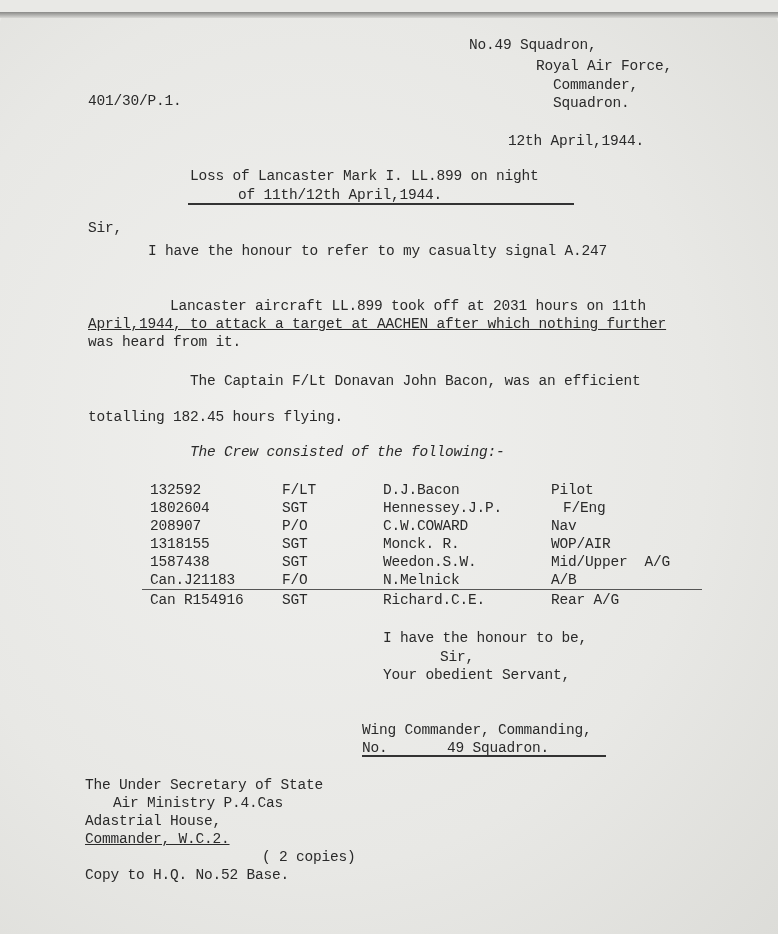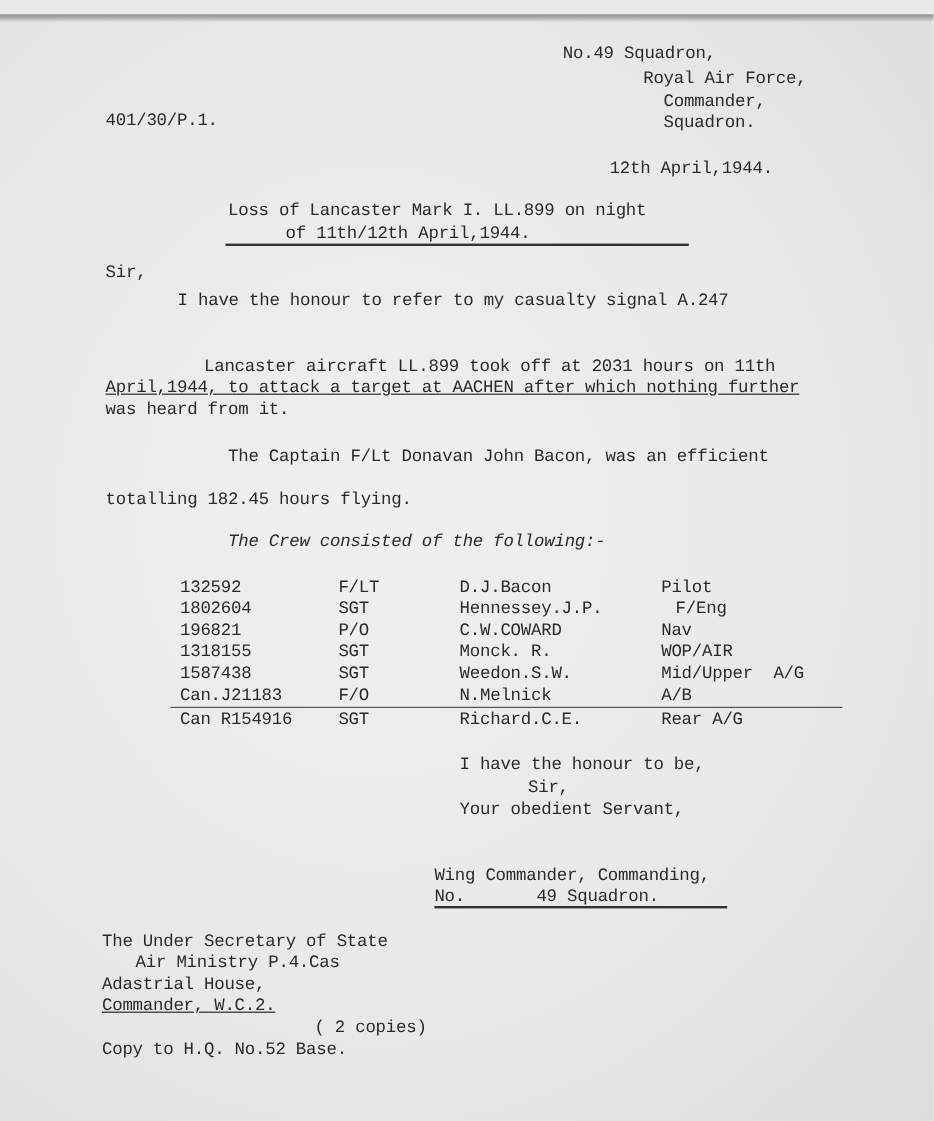--- a/index.html
+++ b/index.html
@@ -60,21 +60,21 @@
       <div class="t" style="left:383px;top:469px;">D.J.Bacon</div>
       <div class="t" style="left:551px;top:469px;">Pilot</div>
     </div>
     <div>
       <div class="t" style="left:150px;top:487px;">1802604</div>
       <div class="t" style="left:282px;top:487px;">SGT</div>
       <div class="t" style="left:383px;top:487px;">Hennessey.J.P.</div>
       <div class="t" style="left:551px;top:487px;margin-left:12px;">F/Eng</div>
     </div>
     <div>
-      <div class="t" style="left:150px;top:505px;">196821</div>
+      <div class="t" style="left:150px;top:505px;">208907</div>
       <div class="t" style="left:282px;top:505px;">P/O</div>
       <div class="t" style="left:383px;top:505px;">C.W.COWARD</div>
       <div class="t" style="left:551px;top:505px;">Nav</div>
     </div>
     <div>
       <div class="t" style="left:150px;top:523px;">1318155</div>
       <div class="t" style="left:282px;top:523px;">SGT</div>
       <div class="t" style="left:383px;top:523px;">Monck. R.</div>
       <div class="t" style="left:551px;top:523px;">WOP/AIR</div>
     </div>

